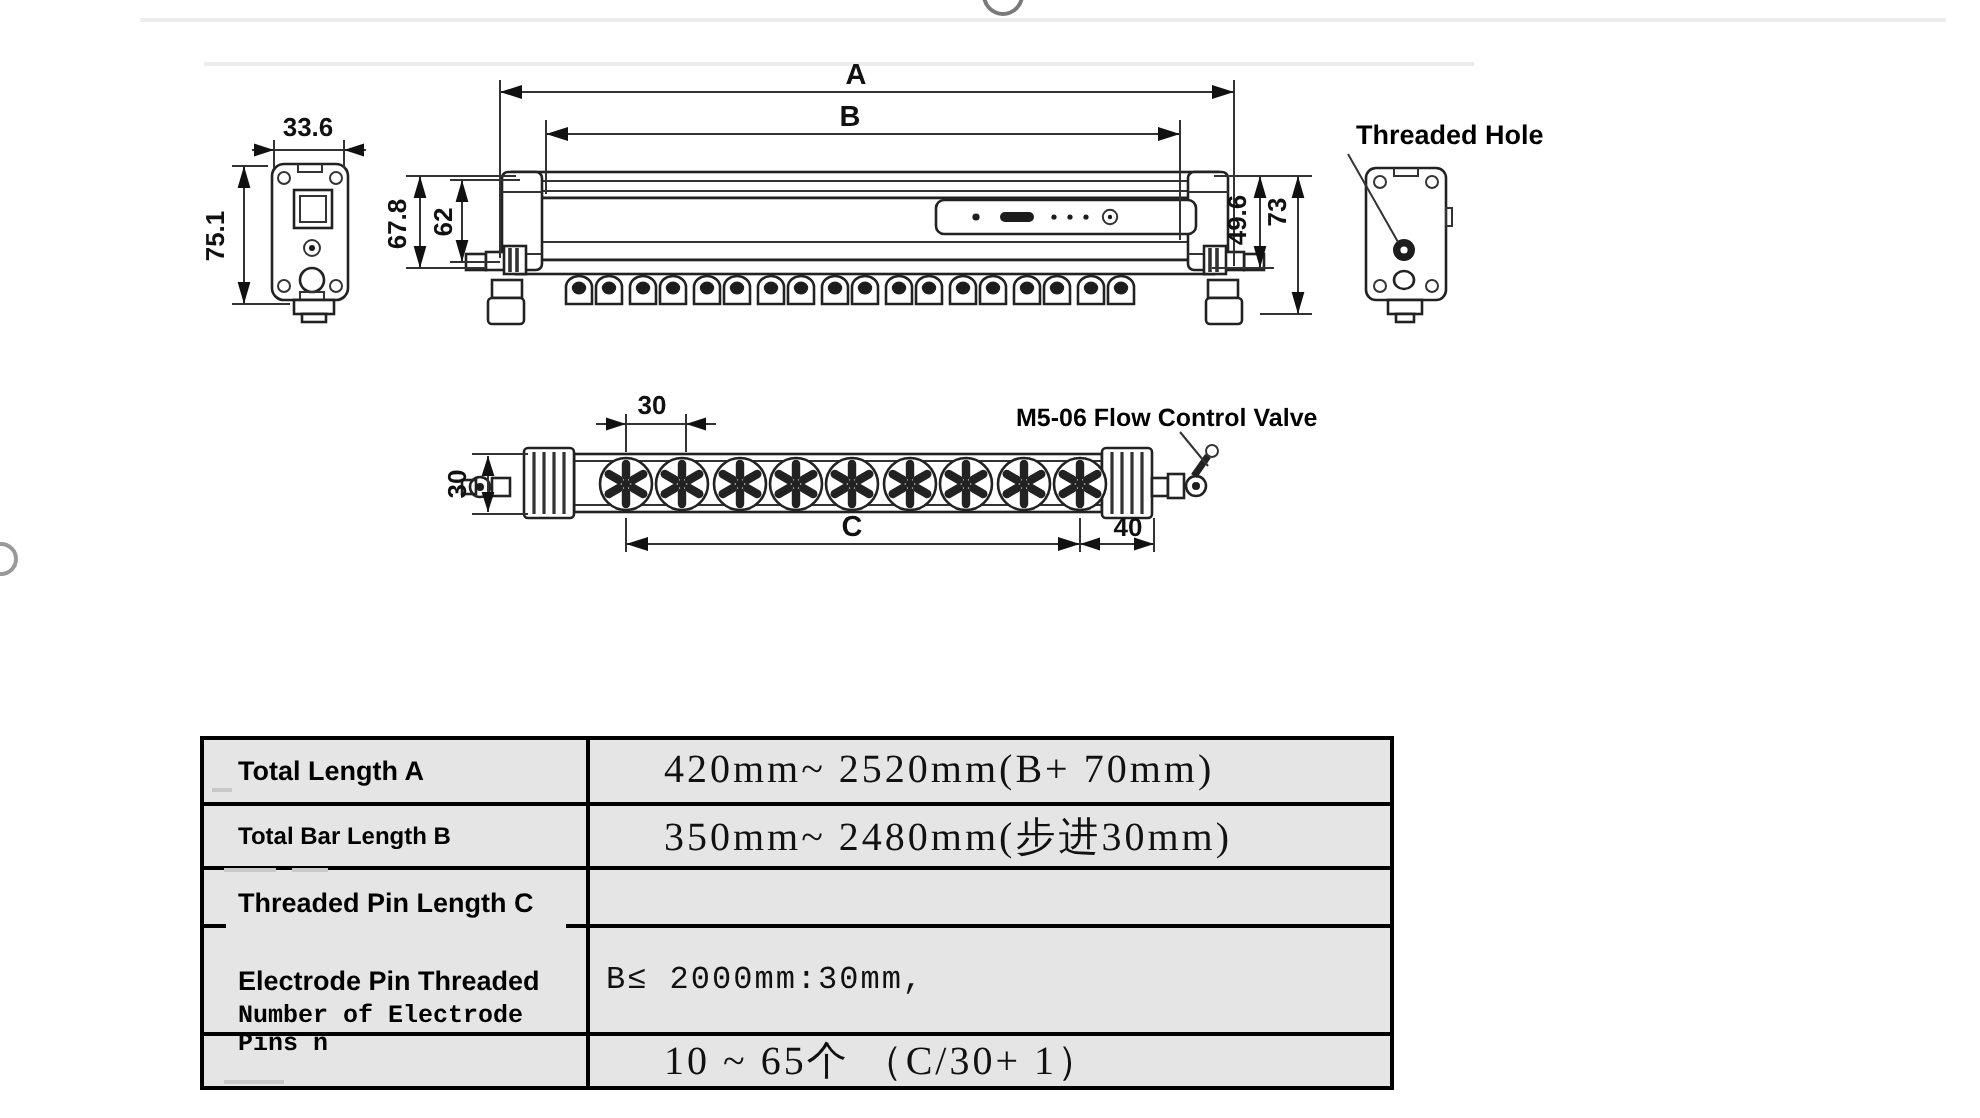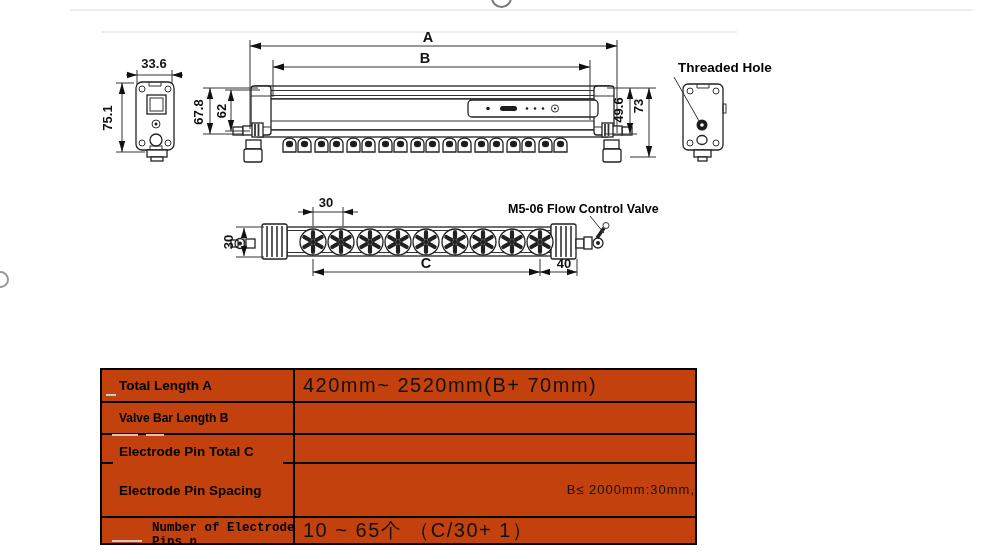--- a/index.html
+++ b/index.html
@@ -20,32 +20,32 @@
   .dark{fill:#1d1d1d;stroke:none;}
   .arrow{fill:#111;stroke:none;}
   .dimnum{font-family:"Liberation Sans",sans-serif;font-size:13px;font-weight:bold;fill:#111;}
   .dimletter{font-family:"Liberation Sans",sans-serif;font-size:14.5px;font-weight:bold;fill:#111;}
   .anno{font-family:"Liberation Sans",sans-serif;font-size:13.5px;font-weight:bold;fill:#000;}
   .anno2{font-family:"Liberation Sans",sans-serif;font-size:12.5px;font-weight:bold;fill:#000;}
 
   
   #spec-table{
     position:absolute;left:100px;top:368px;width:597px;height:177px;
-    border:2px solid #000;box-sizing:border-box;background:#c2410c;
+    border:2px solid #000;box-sizing:border-box;background:#e5e5e5;
   }
   .vdiv{position:absolute;left:191px;top:0;bottom:0;width:2px;background:#000;}
   .hline{position:absolute;height:2px;background:#000;}
   .cell{position:absolute;box-sizing:border-box;display:flex;flex-direction:column;justify-content:center;}
   .labelcell{left:0;width:191px;padding-left:17px;}
   .valuecell{left:193px;width:400px;padding-left:8px;white-space:pre;}
   .lbl{font-weight:bold;font-size:13.5px;color:#000;}
   .lbl-small{font-weight:bold;font-size:12px;color:#000;}
   .lbl-mono{font-family:"Liberation Mono",monospace;font-weight:bold;font-size:12.5px;color:#000;}
-  .val{font-family:Liberation Sans, sans-serif;font-size:20px;letter-spacing:1.5px;color:#111;}
-  .val-sm{font-family:Liberation Sans, sans-serif;font-size:13px;letter-spacing:1px;color:#111;line-height:26px;text-align:right;}
+  .val{font-family:Liberation Serif, serif;font-size:20px;letter-spacing:1.5px;color:#111;margin-left:29px;}
+  .val-sm{font-family:Liberation Mono, monospace;font-size:16px;letter-spacing:1px;color:#111;line-height:26px;}
 </style>
 </head>
 <body>
 
 <div class="artifact-line" style="left:70px;top:9px;width:903px;height:2px;"></div>
 <div class="artifact-line" style="left:102px;top:31px;width:635px;height:2px;"></div>
 <div class="artifact-arc" style="left:491px;top:-13px;width:17px;height:17px;border:2px solid #7a7a7a;"></div>
 <div class="artifact-arc" style="left:-8px;top:271px;width:13px;height:13px;border:2px solid #999;"></div>
 
 <svg id="drawing" width="990" height="360" viewBox="0 0 990 360">
@@ -326,35 +326,38 @@
   <div class="hline" style="left:0;right:0;top:146px;"></div>
 
   <div class="cell labelcell" style="top:0;height:31px;">
     <span class="lbl">Total Length A</span>
   </div>
   <div class="cell valuecell" style="top:0;height:31px;">
     <span class="val">420mm~ 2520mm(B+ 70mm)</span>
   </div>
 
   <div class="cell labelcell" style="top:33px;height:30px;">
-    <span class="lbl-small">Valve Bar Length B</span>
+    <span class="lbl-small">Total Bar Length B</span>
+  </div>
+  <div class="cell valuecell" style="top:33px;height:30px;">
+    <span class="val">350mm~ 2480mm(步进30mm)</span>
   </div>
 
   <div class="cell labelcell" style="top:65px;height:27px;justify-content:flex-end;padding-bottom:3px;">
-    <span class="lbl">Electrode Pin Total C</span>
+    <span class="lbl">Threaded Pin Length C</span>
   </div>
 
   <div class="cell labelcell" style="top:94px;height:52px;">
-    <span class="lbl">Electrode Pin Spacing</span>
+    <span class="lbl">Electrode Pin Threaded</span>
   </div>
   <div class="cell valuecell" style="top:94px;height:52px;justify-content:space-around;">
     <span class="val-sm">B≤ 2000mm:30mm,</span>
   </div>
 
-  <div class="cell labelcell" style="top:152px;height:25px;margin-left:33px;">
+  <div class="cell labelcell" style="top:132px;height:25px;">
     <span class="lbl-mono">Number of Electrode Pins n</span>
   </div>
   <div class="cell valuecell" style="top:148px;height:25px;">
     <span class="val">10 ~ 65个 （C/30+ 1）</span>
   </div>
 </div>
 
 <div class="remnant" style="left:106px;top:394px;width:10px;height:2px;"></div>
 <div class="remnant" style="left:112px;top:434px;width:26px;height:2px;"></div>
 <div class="remnant" style="left:146px;top:434px;width:18px;height:2px;"></div>

